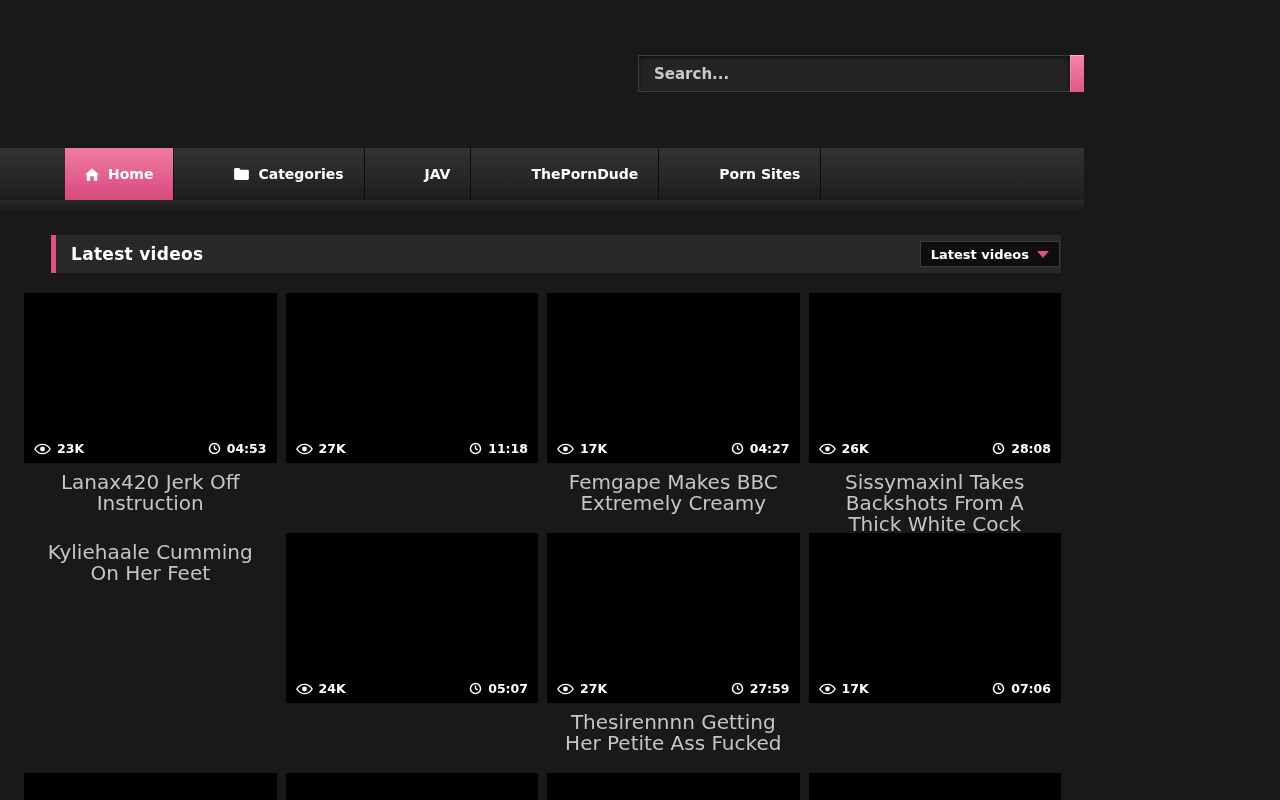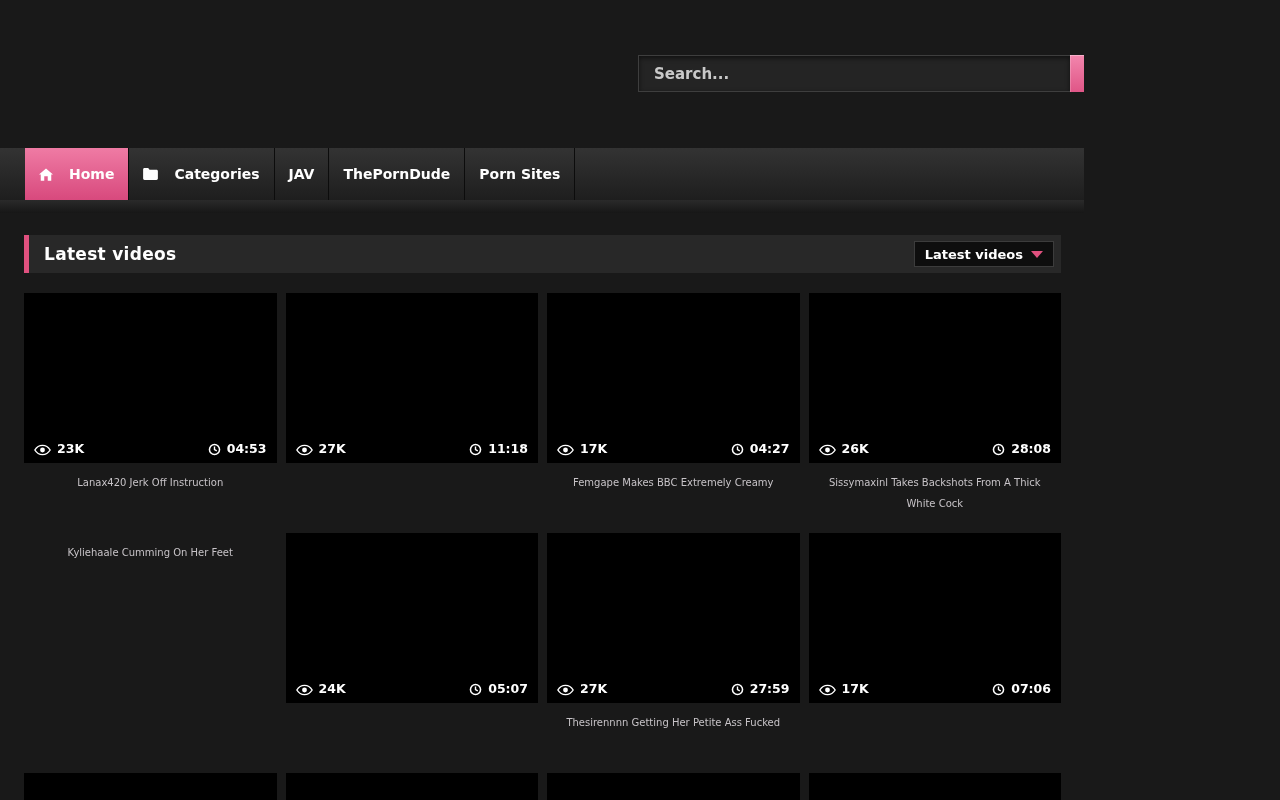--- a/index.html
+++ b/index.html
@@ -35,39 +35,41 @@
     position: absolute; left: 24px; top: 102px;
     color: #9b9b9b; font-size: 17px; letter-spacing: .3px;
   }
 
   
   .nav {
     height: 52px; display: flex; padding-left: 25px;
     background: linear-gradient(180deg, #333333, #1e1e1e);
   }
   .nav-item {
-    display: flex; align-items: center; gap: 16px;
-    padding: 0 14px; cursor: pointer; text-decoration: none;
+    display: flex; align-items: center; gap: 9px;
+    padding: 0 20px; cursor: pointer; text-decoration: none;
     color: #fff; font-size: 14px; font-weight: bold;
     border-right: 1px solid #0c0c0c;
+    margin-left: 40px;
   }
   .nav-item.active {
     background: linear-gradient(180deg, #ef7ba4, #d8497d);
   }
   .nav-shadow { height: 13px; background: linear-gradient(180deg, #2a2a2a, #171717); }
 
   .ic { display: inline-block; vertical-align: middle; color: #fff; }
 
   
   .main { margin: 22px 23px 0 24px; }
   .section-bar {
     height: 38px; background: #282828;
     border-left: 5px solid #e0517f;
     display: flex; align-items: center;
-    padding: 0 7px 0 15px;
+    padding: 0 1px 0 15px;
+    margin-left: 27px;
   }
   .section-title { margin: 0; color: #fff; font-size: 17px; font-weight: bold; letter-spacing: .3px; }
   .sort-btn {
     margin-left: auto; height: 26px; cursor: pointer;
     background: #0e0e0e; border: 1px solid #3c3c3c;
     color: #fff; font-size: 13px; font-weight: bold;
     display: flex; align-items: center; gap: 8px; padding: 0 10px;
     font-family: "DejaVu Sans", sans-serif;
   }
   .caret-down {
@@ -83,24 +85,24 @@
     column-gap: 9px; row-gap: 0;
   }
   .card { height: 240px; cursor: pointer; }
   .thumb { height: 170px; background: #000; position: relative; }
   .stats {
     position: absolute; left: 0; right: 0; bottom: 0;
     display: flex; justify-content: space-between; align-items: center;
     padding: 0 10px 7px 10px;
     color: #fff; font-size: 12.5px; font-weight: bold;
   }
-  .stat { display: flex; align-items: flex-end; gap: 6px; }
+  .stat { display: flex; align-items: center; gap: 6px; }
   .title {
     margin: 9px 8px 0; text-align: center;
-    color: #c7c3c7; font-size: 10px; font-weight: normal; line-height: 21px;
+    color: #c7c3c7; font-size: 20px; font-weight: normal; line-height: 21px;
   }
 </style>
 </head>
 <body>
 
 <div class="page">
 
   <div class="header">
     <form class="search-form">
       <input class="search-input" type="text" placeholder="Search..." style="">

